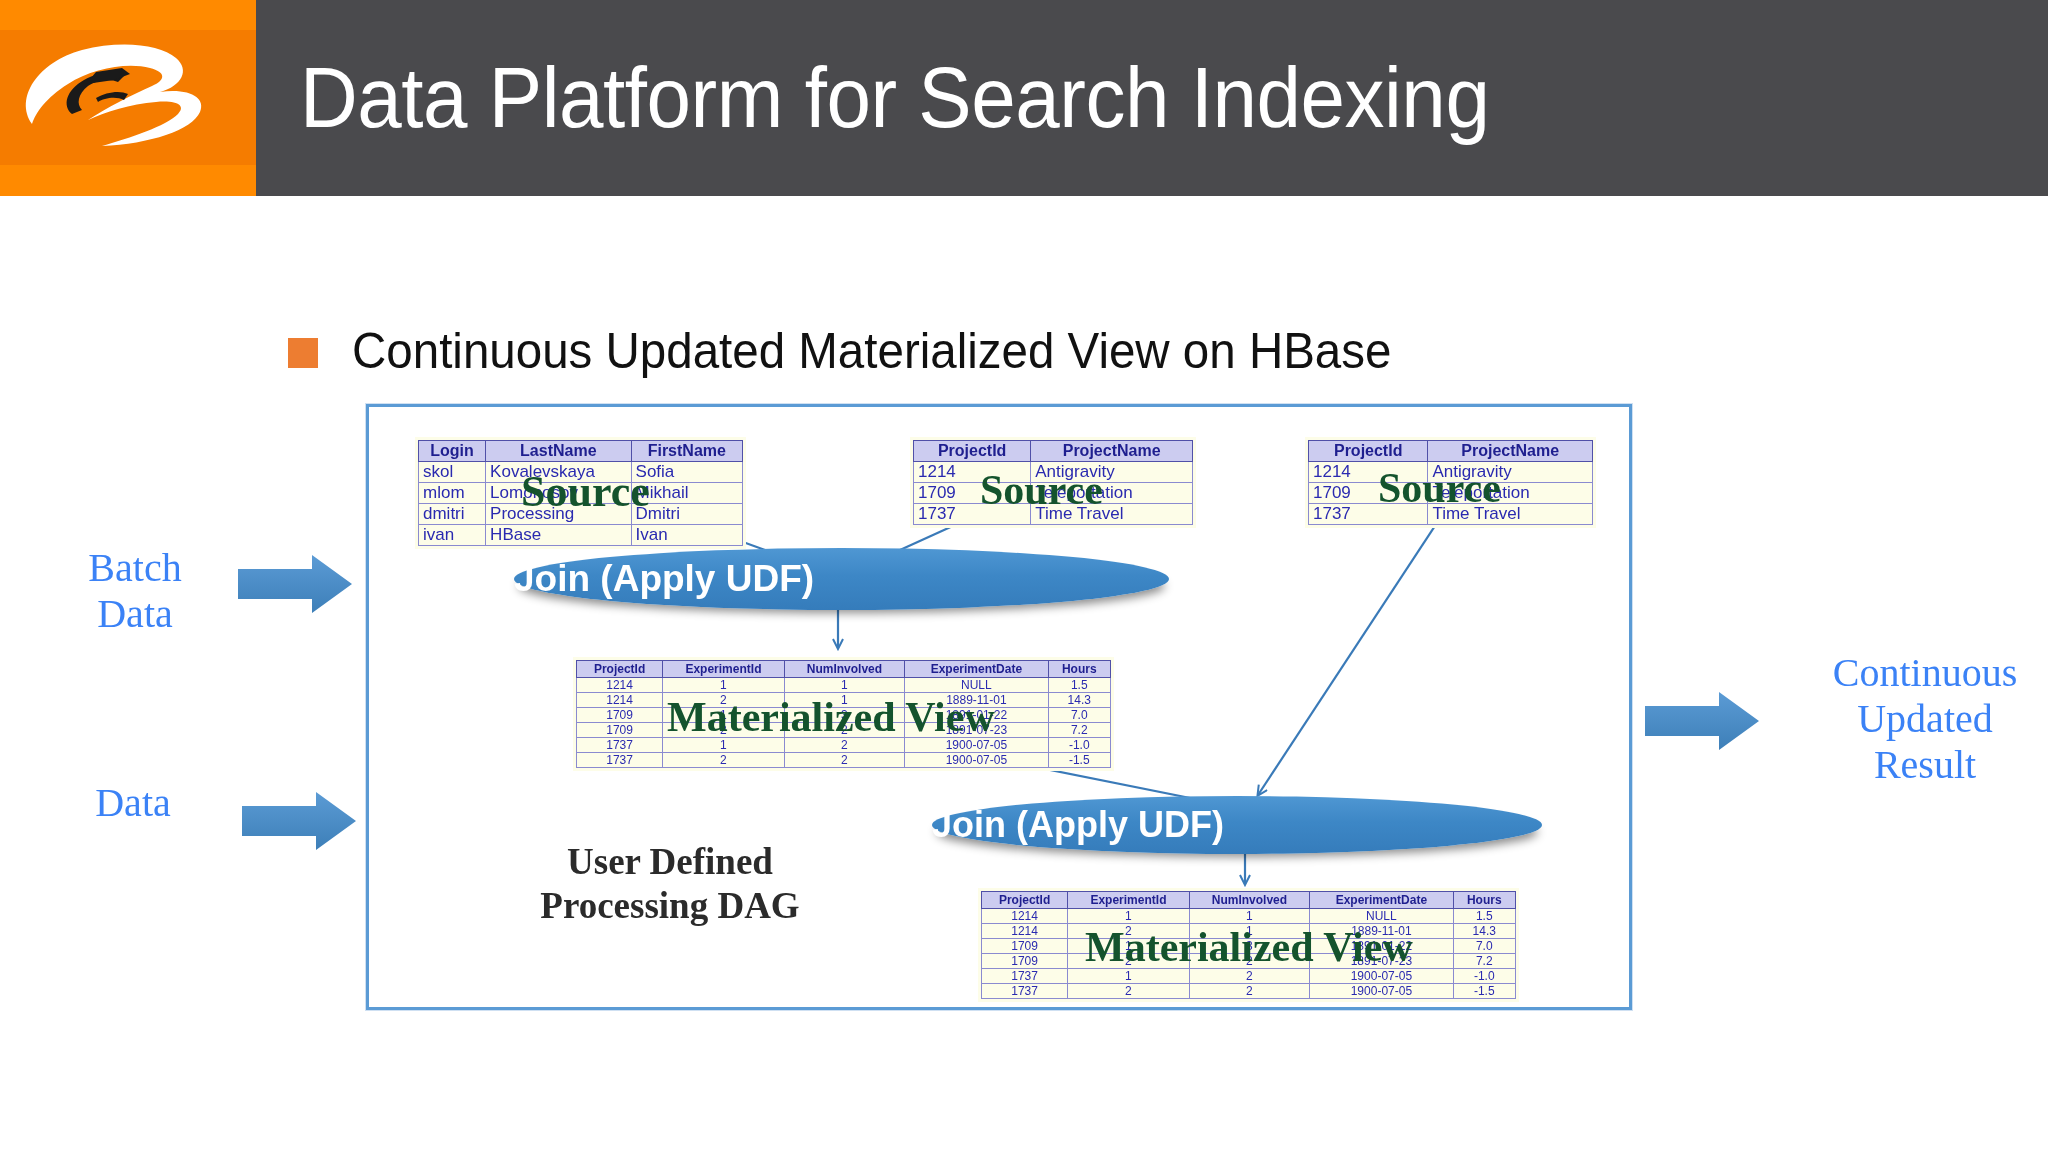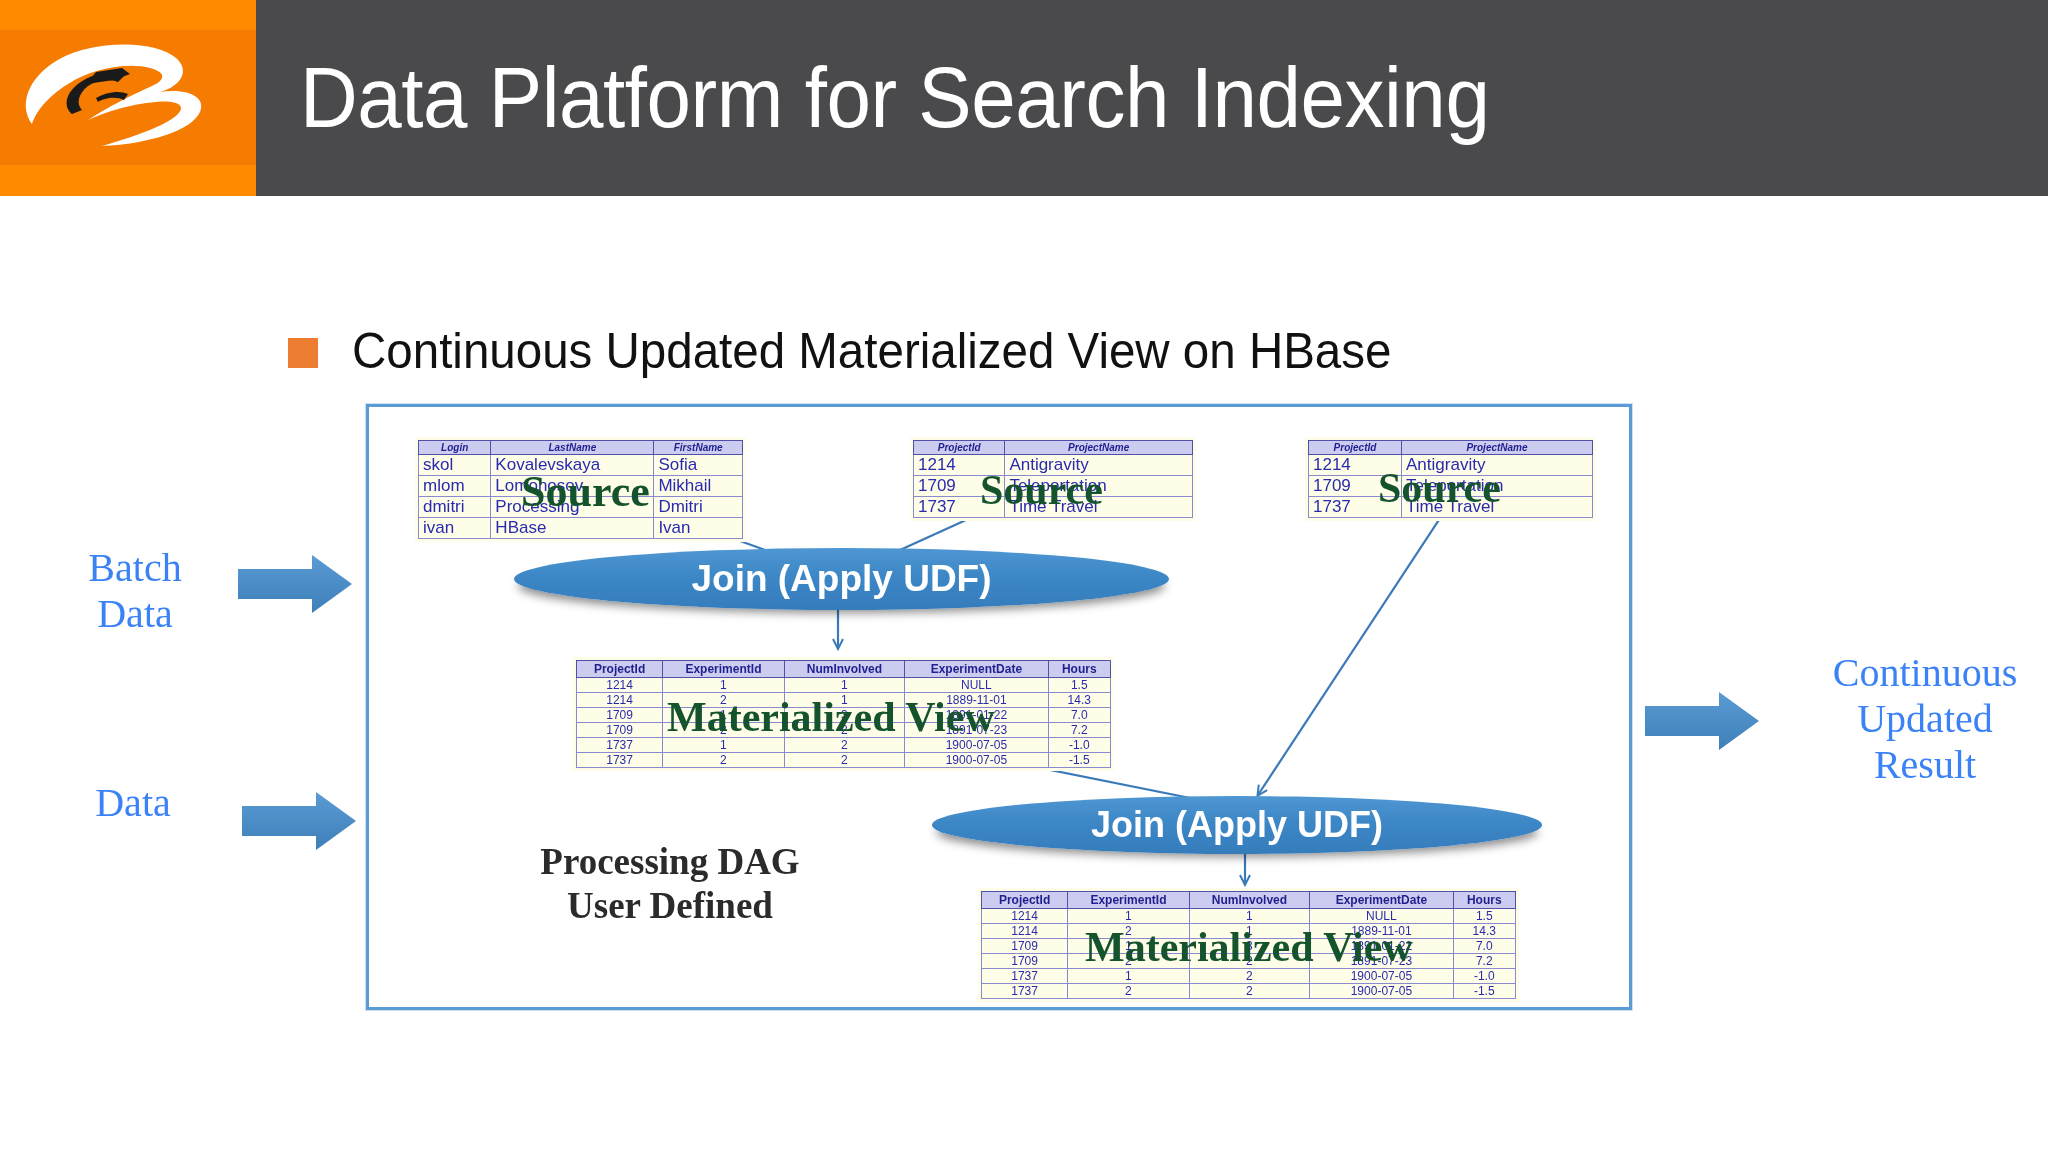--- a/index.html
+++ b/index.html
@@ -48,39 +48,39 @@
   .dtable table{border-collapse:collapse;width:100%;}
   .dtable th{
     background:#ccccf0;color:#1f1f8f;font-weight:bold;
     border:1px solid #5050a8;text-align:center;
     padding:1px 4px;
   }
   .dtable td{
     color:#2a2ab0;border:1px solid #8a8ad0;
     padding:0px 4px;
   }
-  .dtable.small th{font-size:10px;font-style:italic;}
+  .dtable.small th{font-size:16px;}
   .dtable.small td{font-size:17px;}
   .dtable.tiny th{font-size:12px;}
   .dtable.tiny td{font-size:12px;}
   .ta-l{text-align:left;}
   .ta-c{text-align:center;}
 
   
   .ovl{
     position:absolute;font-family:"Liberation Serif",serif;font-weight:bold;
     color:#14532d;white-space:nowrap;z-index:6;
   }
 
   
   .ellipse{
     position:absolute;border-radius:50%;
     background:linear-gradient(to bottom,#4f97d3 0%,#3d87c6 45%,#357cbb 100%);
     box-shadow:0 7px 10px -4px rgba(0,0,0,.45);
-    display:flex;align-items:center;justify-content:center;
+    display:flex;align-items:center;justify-content:flex-start;
     color:#fff;font-weight:bold;z-index:5;
   }
 
   
   .barrow{position:absolute;z-index:4;}
 
   
   .side-cap{
     position:absolute;font-family:"Liberation Serif",serif;font-weight:normal;
     color:#3b82f6;text-align:center;line-height:1.15;
@@ -345,22 +345,22 @@
         <td class="ta-c">2</td>
         <td class="ta-c">1900-07-05</td>
         <td class="ta-c">-1.5</td>
       </tr>
     </tbody>
   </table>
 </div>
 <div class="ovl" style="left:1085px;top:923px;font-size:42px;">Materialized View</div>
 
 <div id="dag-cap" style="left:525px;top:840px;width:290px;">
+  <div>User Defined</div>
   <div>Processing DAG</div>
-  <div>User Defined</div>
 </div>
 
 <div class="side-cap" style="left:40px;top:545px;width:190px;font-size:40px;">
   <div>Batch</div>
   <div>Data</div>
 </div>
 <svg class="barrow" style="left:236px;top:553px;" width="120" height="62" viewBox="0 0 120 62">
   <defs>
     <linearGradient id="ga1" x1="0" y1="0" x2="0" y2="1">
       <stop offset="0%" stop-color="#5b9bd5"></stop>

